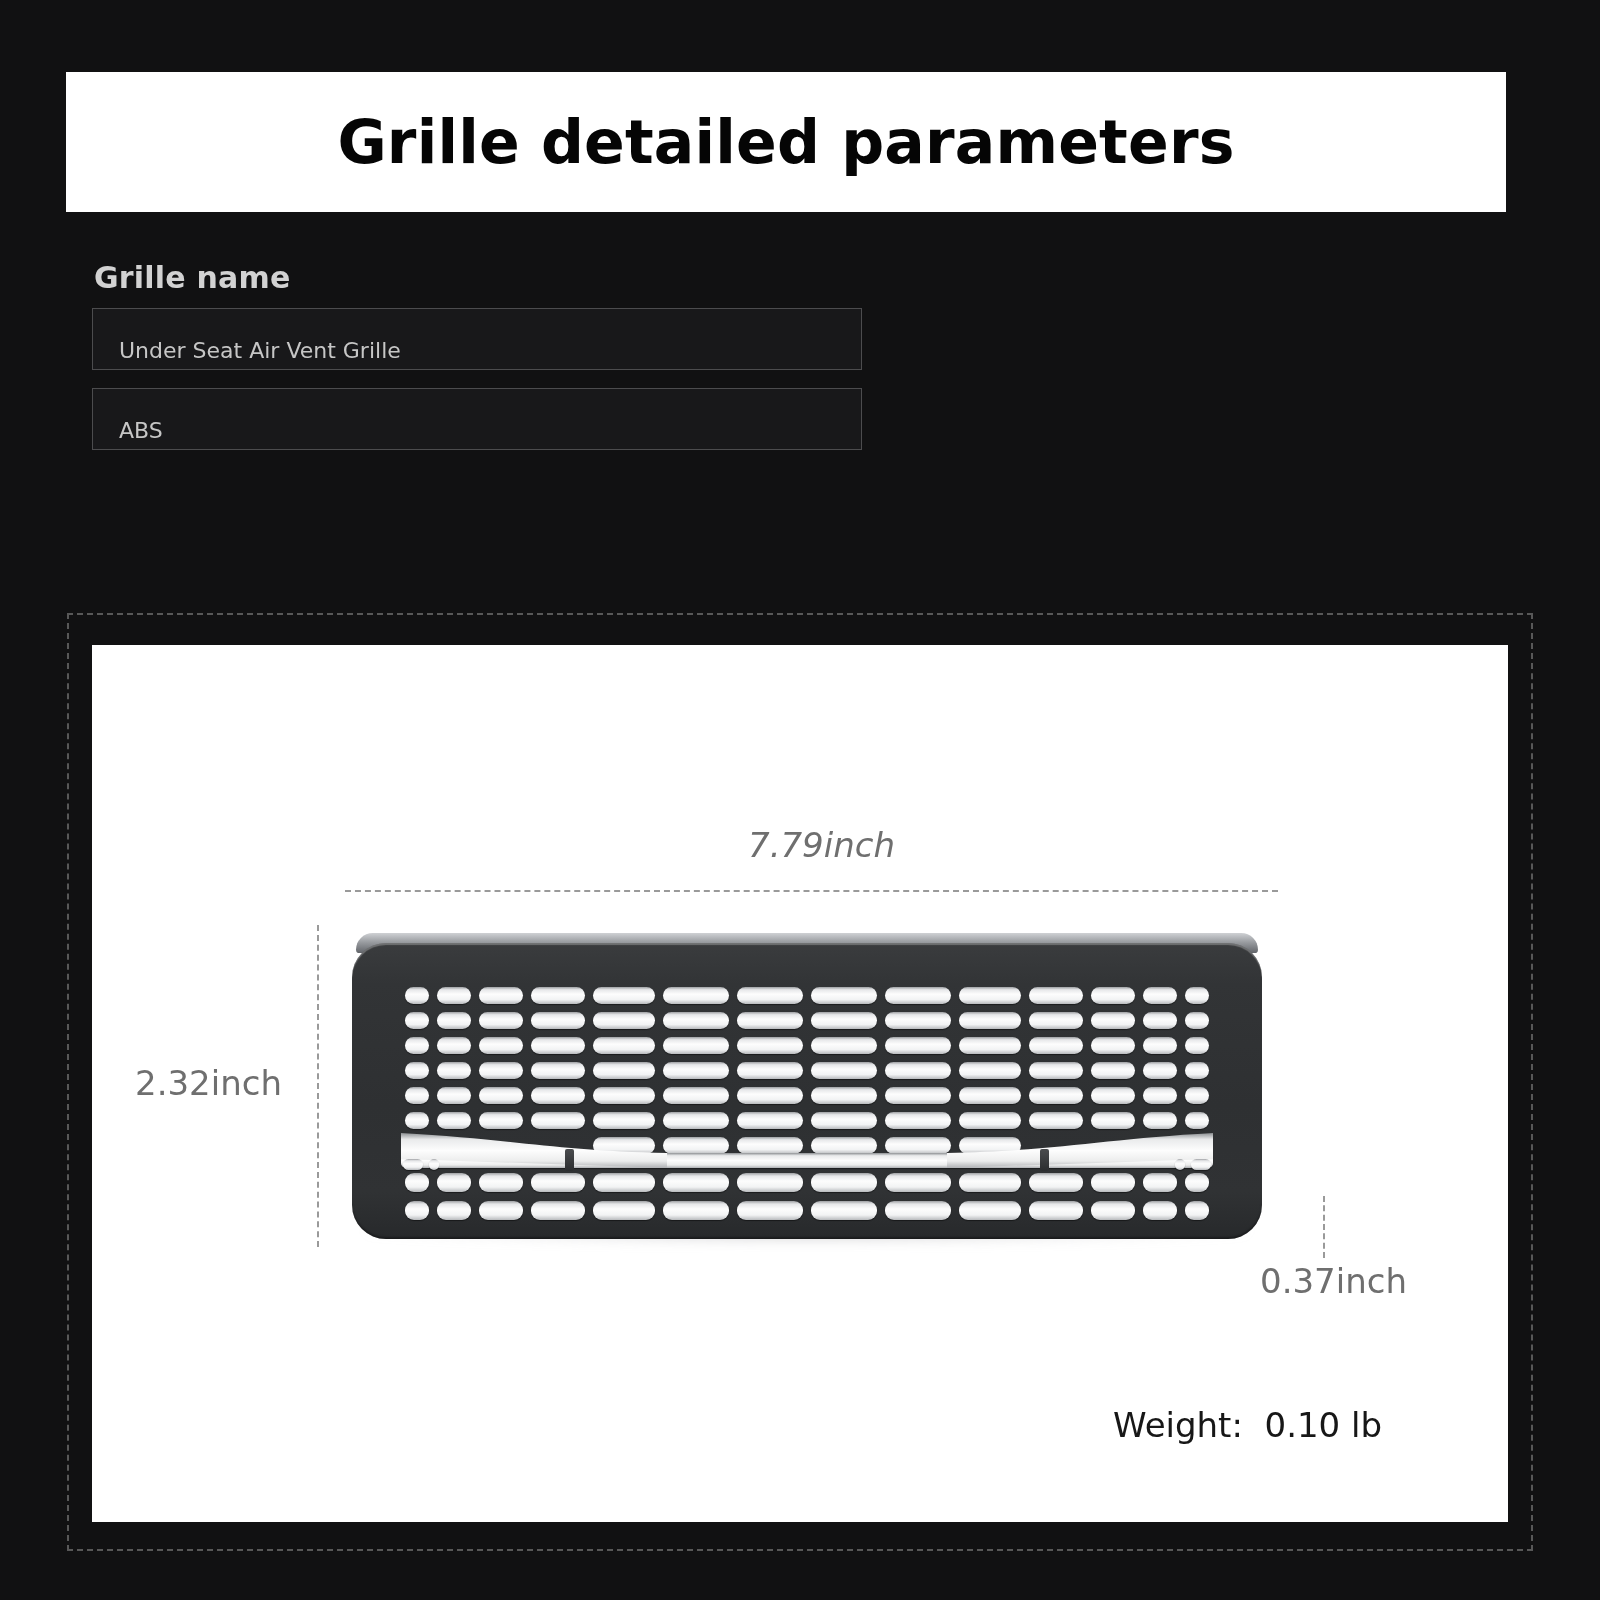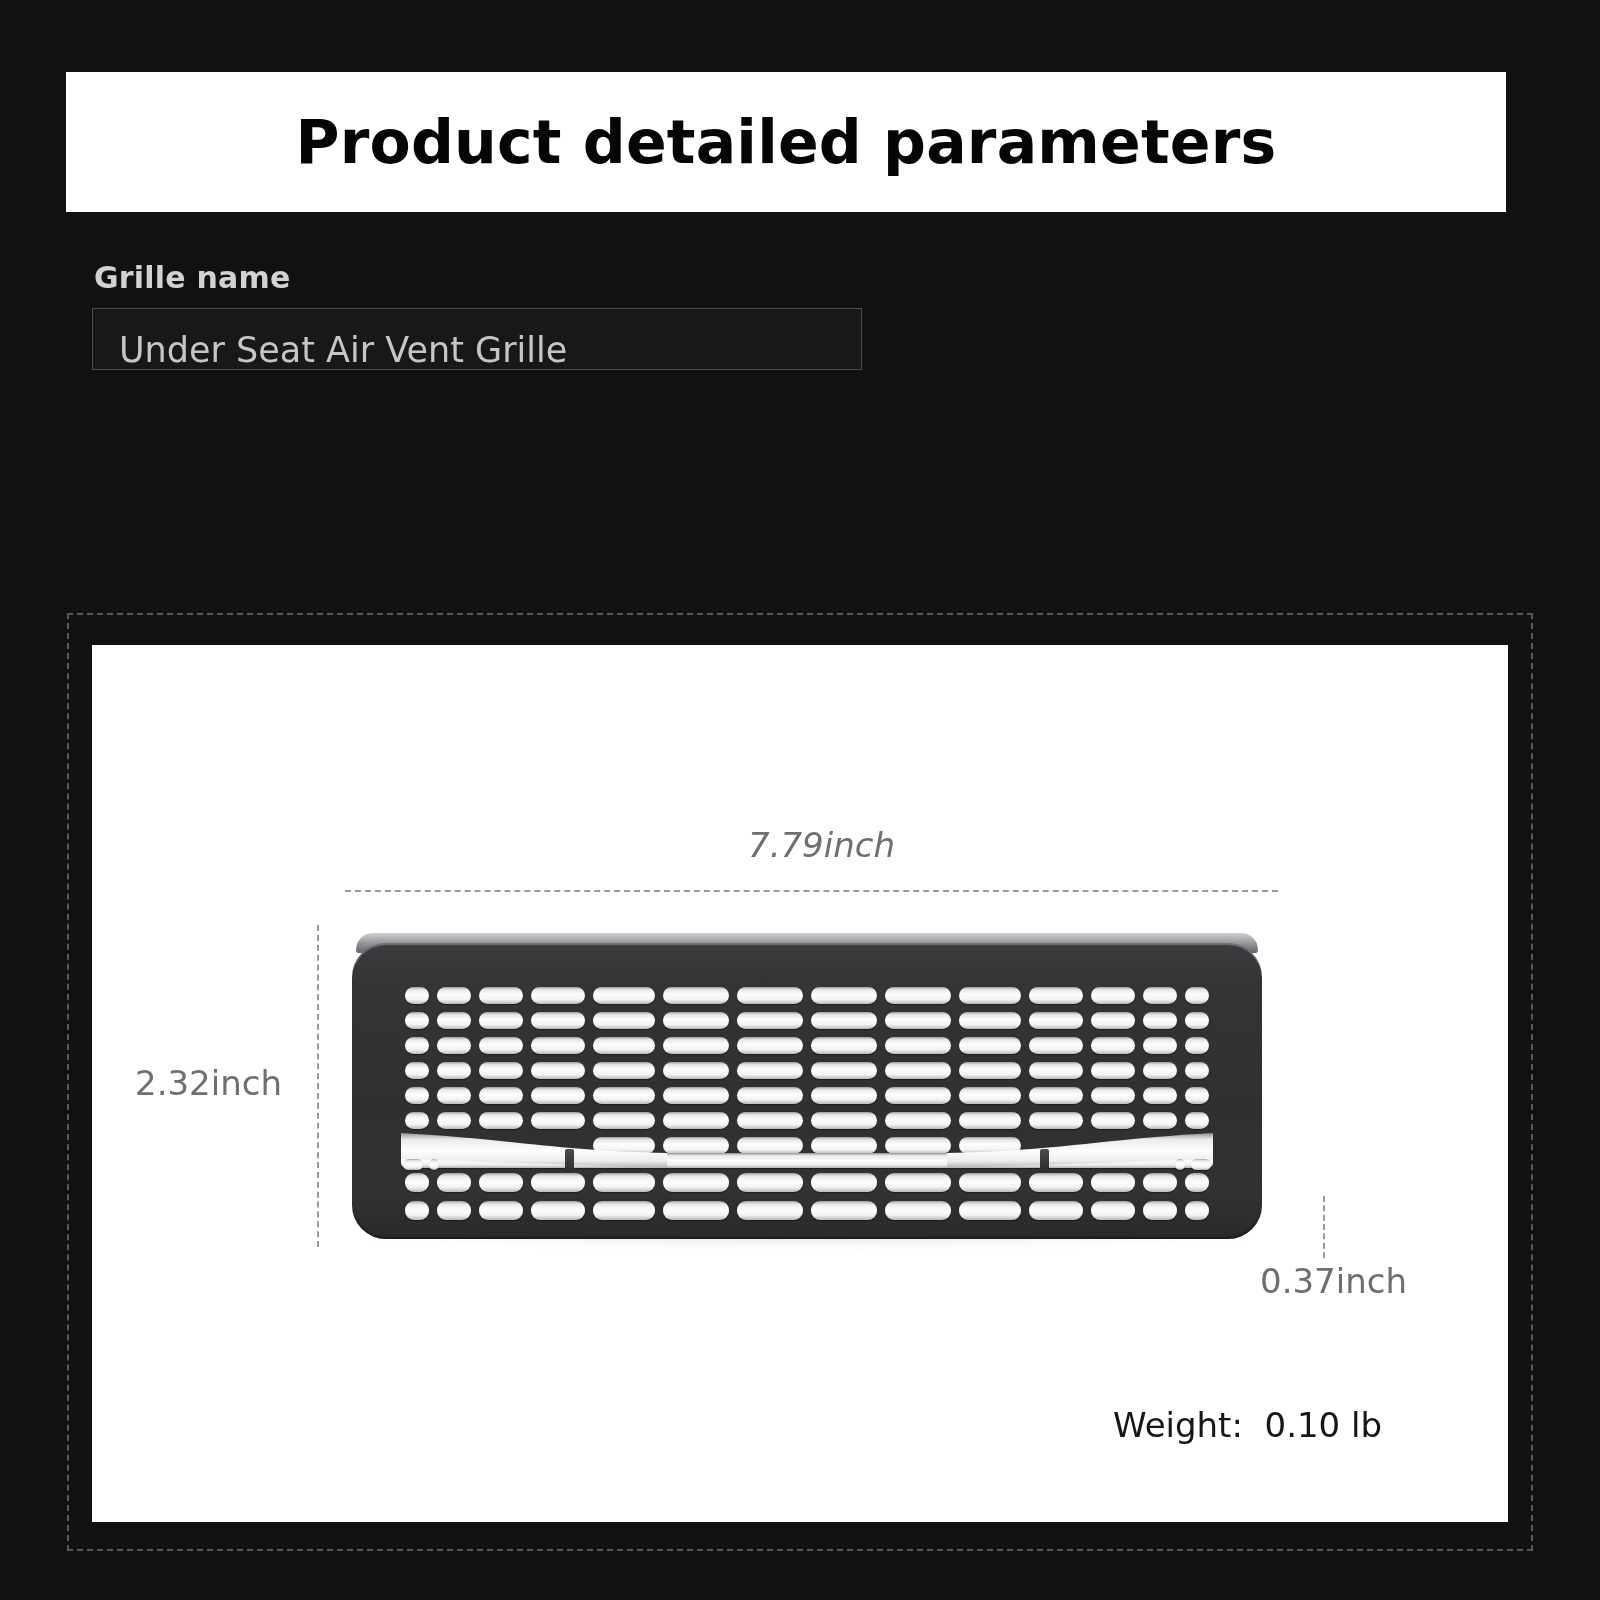--- a/index.html
+++ b/index.html
@@ -56,21 +56,21 @@
     box-sizing: border-box;
     width: 770px;
     height: 62px;
     background: #18181a;
     border: 1px solid #4c4c4e;
     display: flex;
     align-items: center;
     padding-left: 26px;
   }
   .field-value {
-    font-size: 35px;
+    font-size: 22px;
     color: #c6c6c6;
     font-weight: 400;
     line-height: 1;
     margin-top: 24px;
   }
 
   
   .photo-frame {
     position: absolute;
     left: 67px;
@@ -187,33 +187,36 @@
   .tab {
     position: absolute;
     background: linear-gradient(to bottom, #4a4c4e, #2b2d2f);
     border-radius: 2px;
   }
 </style>
 </head>
 <body>
 
 <div class="title-bar">
-  <div class="title-text">Product detailed parameters</div>
+  <div class="title-text">Grille detailed parameters</div>
 </div>
 
 <div class="spec-form">
 
   <div class="field-block">
     <div class="field-label">Grille name</div>
     <div class="field-box">
       <span class="field-value">Under Seat Air Vent Grille</span>
     </div>
   </div>
 
   <div class="field-block">
+    <div class="field-box">
+      <span class="field-value">ABS</span>
+    </div>
   </div>
 
 </div>
 
 <div class="photo-frame"></div>
 
 <div class="photo-panel"></div>
 
 <div class="dash-h" id="dash-width"></div>
 <div class="dash-v" id="dash-height"></div>

